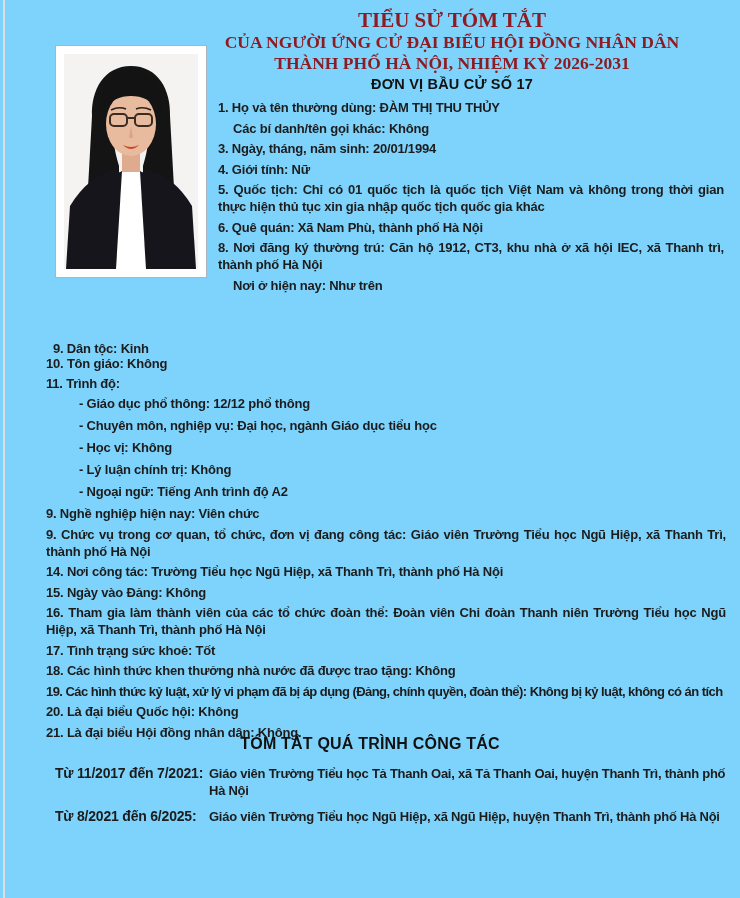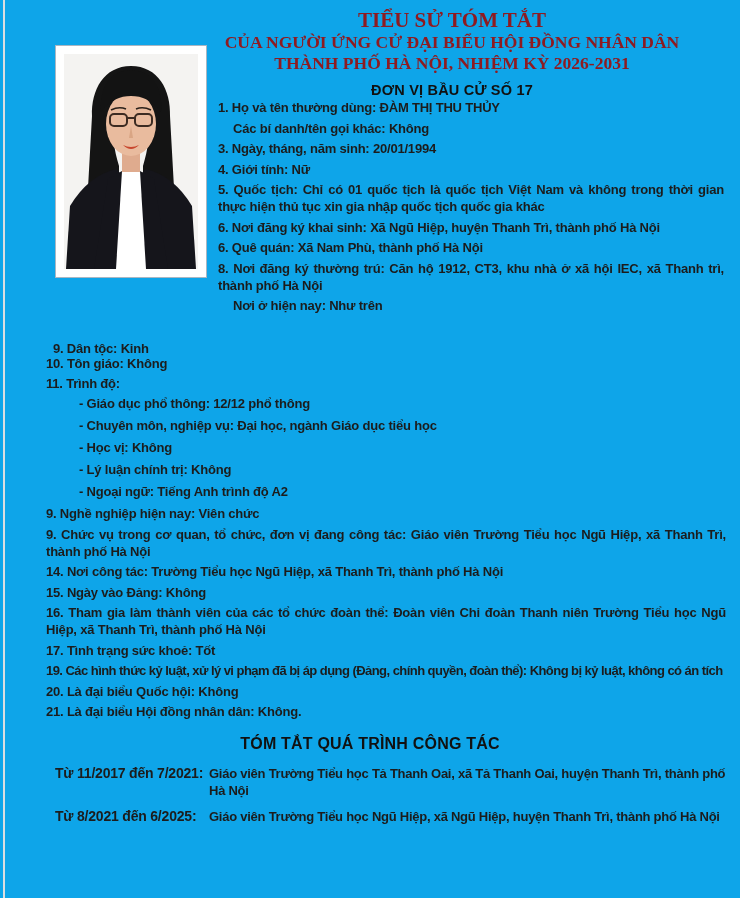--- a/index.html
+++ b/index.html
@@ -1,26 +1,26 @@
 <!DOCTYPE html>
 <html><head>
 <meta charset="utf-8">
 <style>
   html,body{margin:0;padding:0;background:#ffffff;}
   .page{
-    position:relative;width:740px;height:898px;background:#0ea5e9;overflow:hidden;
+    position:relative;width:740px;height:898px;background:#7dd3fc;overflow:hidden;
     font-family:"Liberation Sans",sans-serif;color:#1c1c1c;box-sizing:border-box;
   }
   .page-edge{position:absolute;left:3px;top:0;bottom:0;width:2px;background:#dcdee0;}
   
   .header{position:absolute;left:170px;right:6px;top:8px;text-align:center;}
   .h-red{font-family:"Liberation Serif",serif;font-weight:700;color:#8e1b21;}
   .h1{font-size:21px;line-height:24px;}
   .h2{font-size:17.5px;line-height:21px;}
-  .h4{font-size:14.5px;line-height:18px;font-weight:700;color:#111;margin-top:7px;letter-spacing:.2px;}
+  .h4{font-size:14.5px;line-height:18px;font-weight:700;color:#111;margin-top:1px;letter-spacing:.2px;}
   
   .photo-frame{
     position:absolute;left:55px;top:45px;width:152px;height:233px;background:#fff;
     border:1px solid #a9b6c2;padding:8px;box-sizing:border-box;
   }
   .photo-frame svg{display:block;width:100%;height:100%;}
   
   p{margin:0 0 3.5px;line-height:17px;}
   .txt{font-size:13px;font-weight:700;letter-spacing:-.2px;}
   .top-items{position:absolute;left:218px;top:99px;width:506px;}
@@ -85,21 +85,20 @@
       <path d="M59 91 Q67 95 75 91 Q67 99 59 91 Z" fill="#c8472e"></path>
     </svg>
   </div>
 
   <div class="top-items txt">
     <p><span>1. Họ và tên thường dùng:</span> <span class="name">ĐÀM THỊ THU THỦY</span></p>
     <p class="indent1">Các bí danh/tên gọi khác: Không</p>
     <p>3. Ngày, tháng, năm sinh: 20/01/1994</p>
     <p>4. Giới tính: Nữ</p>
     <p class="just">5. Quốc tịch: Chỉ có 01 quốc tịch là quốc tịch Việt Nam và không trong thời gian thực hiện thủ tục xin gia nhập quốc tịch quốc gia khác</p>
-    <p>6. Nơi đăng ký khai sinh: Xã Ngũ Hiệp, huyện Thanh Trì, thành phố Hà Nội</p>
     <p>6. Quê quán: Xã Nam Phù, thành phố Hà Nội</p>
     <p class="just">8. Nơi đăng ký thường trú: Căn hộ 1912, CT3, khu nhà ở xã hội IEC, xã Thanh trì, thành phố Hà Nội</p>
     <p class="indent1">Nơi ở hiện nay: Như trên</p>
   </div>
 
   <div class="main txt">
     <div class="duo">
       <span class="cell1">9. Dân tộc: Kinh</span>
       <span>10. Tôn giáo: Không</span>
     </div>
@@ -108,20 +107,21 @@
     <p class="sub">- Chuyên môn, nghiệp vụ: Đại học, ngành Giáo dục tiểu học</p>
     <p class="sub">- Học vị: Không</p>
     <p class="sub">- Lý luận chính trị: Không</p>
     <p class="sub">- Ngoại ngữ: Tiếng Anh trình độ A2</p>
     <p>9. Nghề nghiệp hiện nay: Viên chức</p>
     <p class="just">9. Chức vụ trong cơ quan, tổ chức, đơn vị đang công tác: Giáo viên Trường Tiểu học Ngũ Hiệp, xã Thanh Trì, thành phố Hà Nội</p>
     <p>14. Nơi công tác: Trường Tiểu học Ngũ Hiệp, xã Thanh Trì, thành phố Hà Nội</p>
     <p>15. Ngày vào Đảng: Không</p>
     <p class="just">16. Tham gia làm thành viên của các tổ chức đoàn thể: Đoàn viên Chi đoàn Thanh niên Trường Tiểu học Ngũ Hiệp, xã Thanh Trì, thành phố Hà Nội</p>
     <p>17. Tình trạng sức khoẻ: Tốt</p>
+    <p>18. Các hình thức khen thưởng nhà nước đã được trao tặng: Không</p>
     <p class="nowrap">19. Các hình thức kỷ luật, xử lý vi phạm đã bị áp dụng (Đảng, chính quyền, đoàn thể): Không bị kỷ luật, không có án tích</p>
     <p>20. Là đại biểu Quốc hội: Không</p>
     <p>21. Là đại biểu Hội đồng nhân dân: Không.</p>
   </div>
 
   <div class="career">
     <div class="career-title">TÓM TẮT QUÁ TRÌNH CÔNG TÁC</div>
     <div class="career-rows">
       <div class="crow">
         <div class="cl">Từ 11/2017 đến 7/2021:</div>

